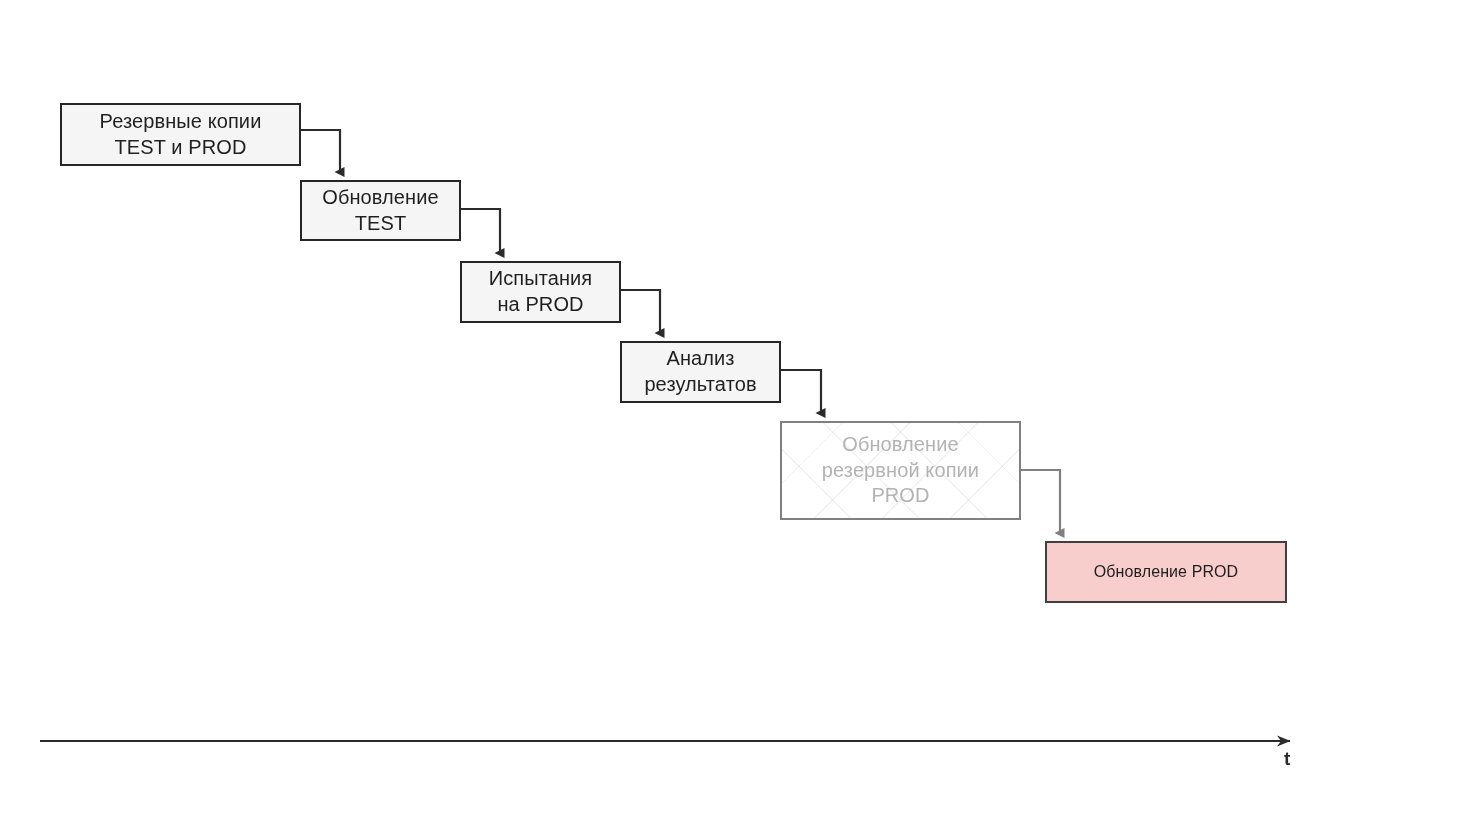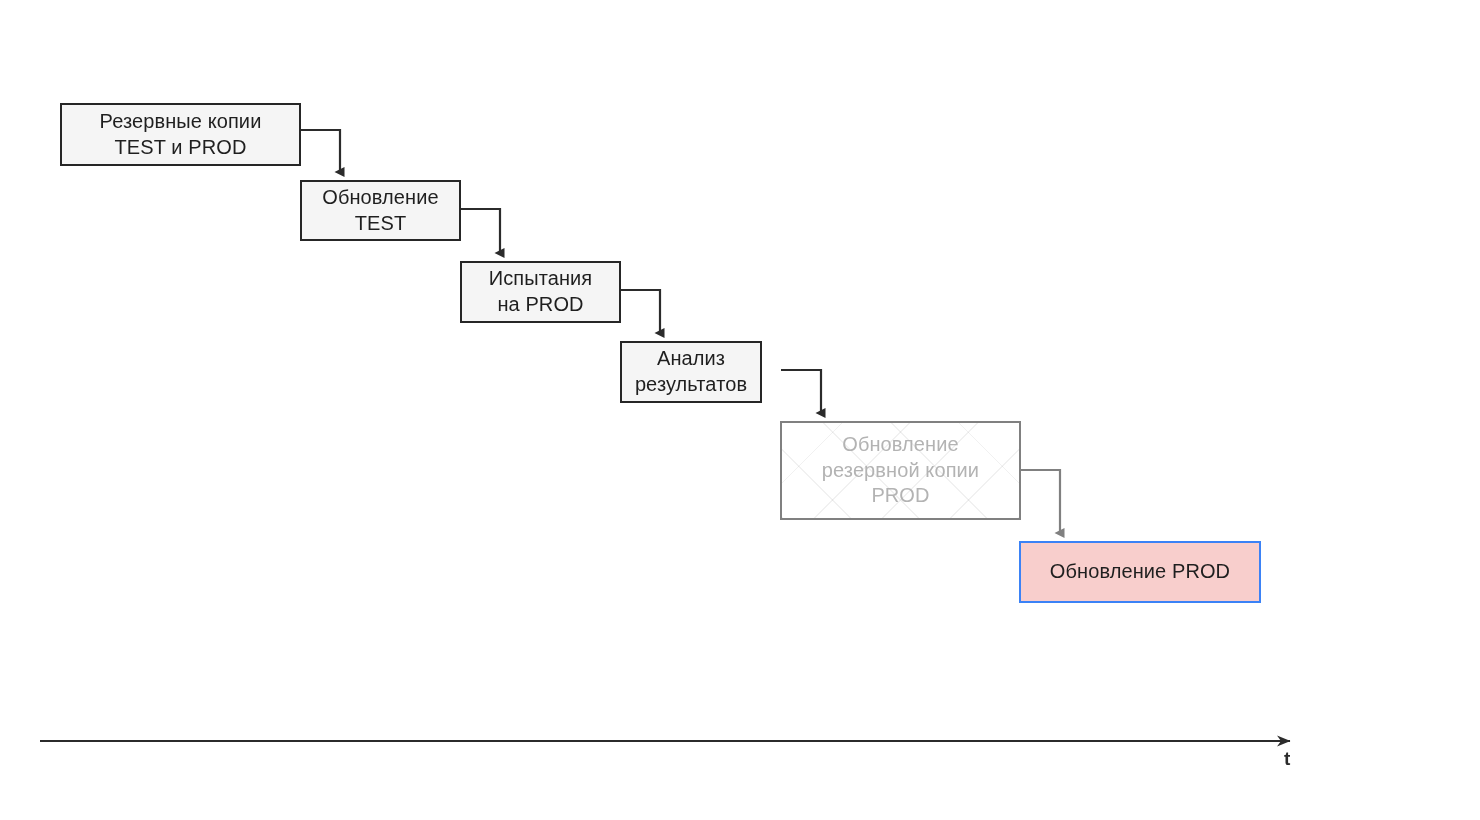--- a/index.html
+++ b/index.html
@@ -42,23 +42,24 @@
     background: #ffffff;
     border: 2px solid #808080;
     color: #b3b3b3;
     font-size: 20px;
     background-image:
       repeating-linear-gradient(45deg, rgba(0,0,0,0.055) 0 1px, rgba(0,0,0,0) 1px 48px),
       repeating-linear-gradient(-45deg, rgba(0,0,0,0.055) 0 1px, rgba(0,0,0,0) 1px 48px);
   }
   .node-critical {
     background: #f8cecc;
-    border: 2px solid #3b82f6;
+    border: 2px solid #404040;
     color: #1f1f1f;
-    font-size: 20px;
+    font-size: 16px;
+    margin-left: 26px;
   }
   .axis-label {
     position: absolute;
     font-size: 19px;
     font-weight: bold;
     color: #2b2b2b;
     font-family: "Liberation Sans", sans-serif;
   }
 </style>
 </head>
@@ -98,21 +99,21 @@
 <div class="node node-normal" style="left:300px; top:180px; width:161px; height:61px;">
   <span>Обновление
 TEST</span>
 </div>
 
 <div class="node node-normal" style="left:460px; top:261px; width:161px; height:62px;">
   <span>Испытания
 на PROD</span>
 </div>
 
-<div class="node node-normal" style="left:620px; top:341px; width:142px; height:62px;">
+<div class="node node-normal" style="left:620px; top:341px; width:161px; height:62px;">
   <span>Анализ
 результатов</span>
 </div>
 
 <div class="node node-disabled" style="left:780px; top:421px; width:241px; height:99px;">
   <span>Обновление
 резервной копии
 PROD</span>
 </div>
 

